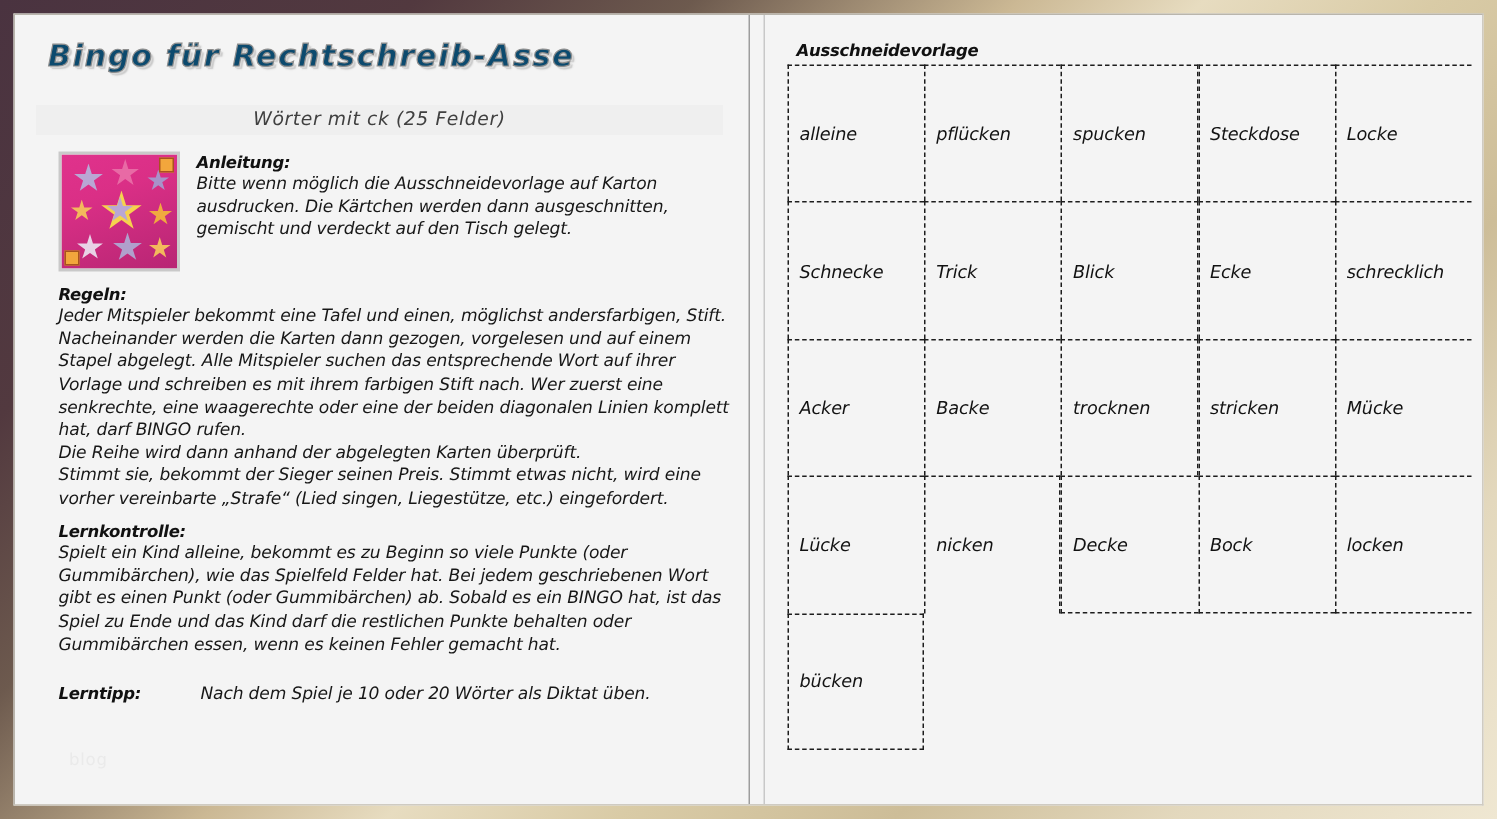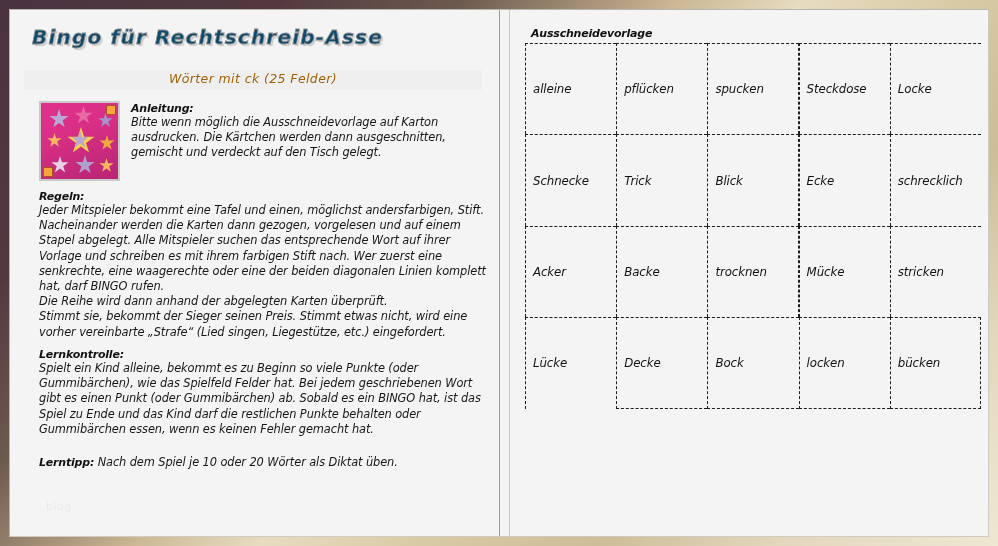--- a/index.html
+++ b/index.html
@@ -96,21 +96,21 @@
     background: #efefef;
   }
   #subtitle {
     position: absolute;
     left: 14px; top: 61px;
     width: 458px;
     text-align: center;
     font-family: "DejaVu Sans", sans-serif;
     font-style: italic;
     font-size: 12.5px;
-    color: #a16207;
+    color: #404040;
     letter-spacing: 0.4px;
   }
 
   
   #clipart {
     position: absolute;
     left: 29px; top: 91px;
     width: 81px; height: 80px;
     box-sizing: border-box;
     border: 2px solid #c9c9c9;
@@ -166,21 +166,21 @@
     position: absolute;
     left: 29px; top: 338px;
     width: 448px;
   }
   #lerntipp {
     position: absolute;
     left: 29px; top: 441px;
     width: 448px;
   }
   #lerntipp .sec-head { display: inline; }
-  #lerntipp .body-txt { display: inline; }
+  #lerntipp .body-txt { display: inline; margin-left: 36px; }
 
   #watermark {
     position: absolute;
     left: 36px; top: 490px;
     font-family: "DejaVu Sans", sans-serif;
     font-size: 11px;
     color: #eaeaea;
     letter-spacing: 0.5px;
   }
 
@@ -317,27 +317,30 @@
           <div class="cell">
             <span class="cell-word">Acker</span>
           </div>
           <div class="cell">
             <span class="cell-word">Backe</span>
           </div>
           <div class="cell last-col">
             <span class="cell-word">trocknen</span>
           </div>
           <div class="cell">
+            <span class="cell-word">stricken</span>
+          </div>
+          <div class="cell">
             <span class="cell-word">Mücke</span>
           </div>
           <div class="cell">
-            <span class="cell-word">stricken</span>
-          </div>
-          <div class="cell">
             <span class="cell-word">Lücke</span>
+          </div>
+          <div class="cell last-col">
+            <span class="cell-word">nicken</span>
           </div>
           <div class="cell last-row">
             <span class="cell-word">Decke</span>
           </div>
           <div class="cell last-row">
             <span class="cell-word">Bock</span>
           </div>
           <div class="cell last-row">
             <span class="cell-word">locken</span>
           </div>

